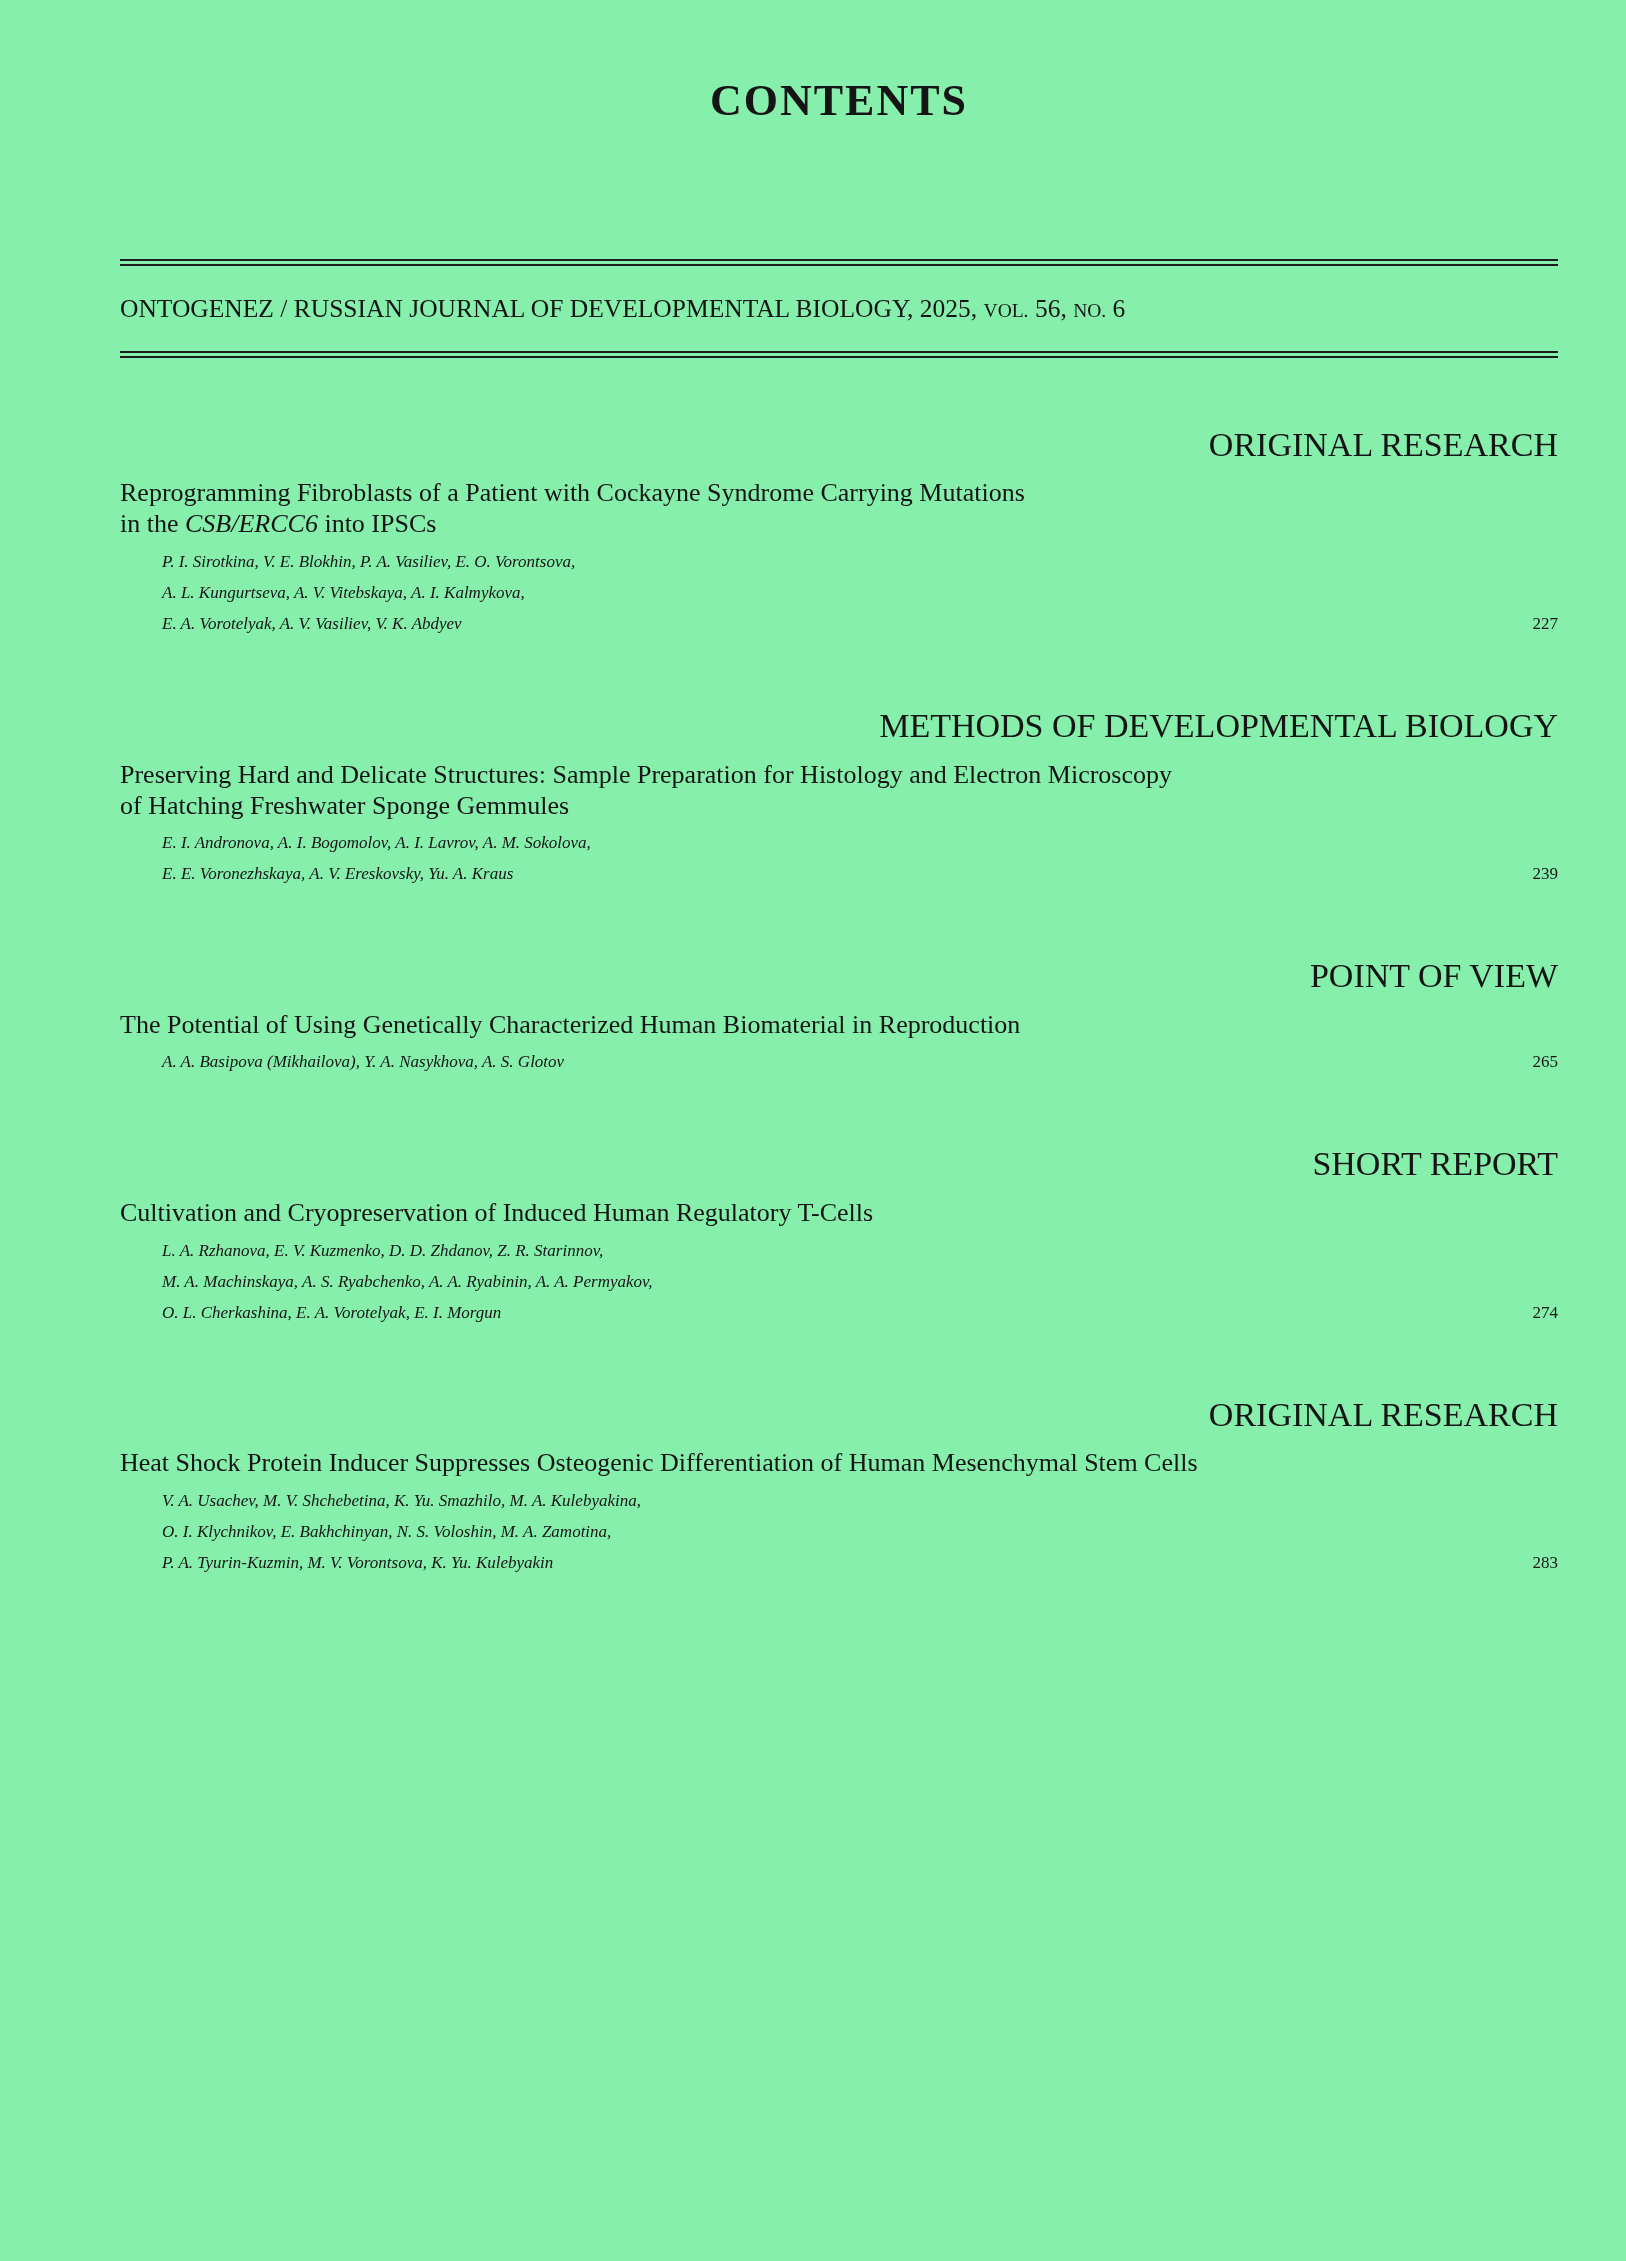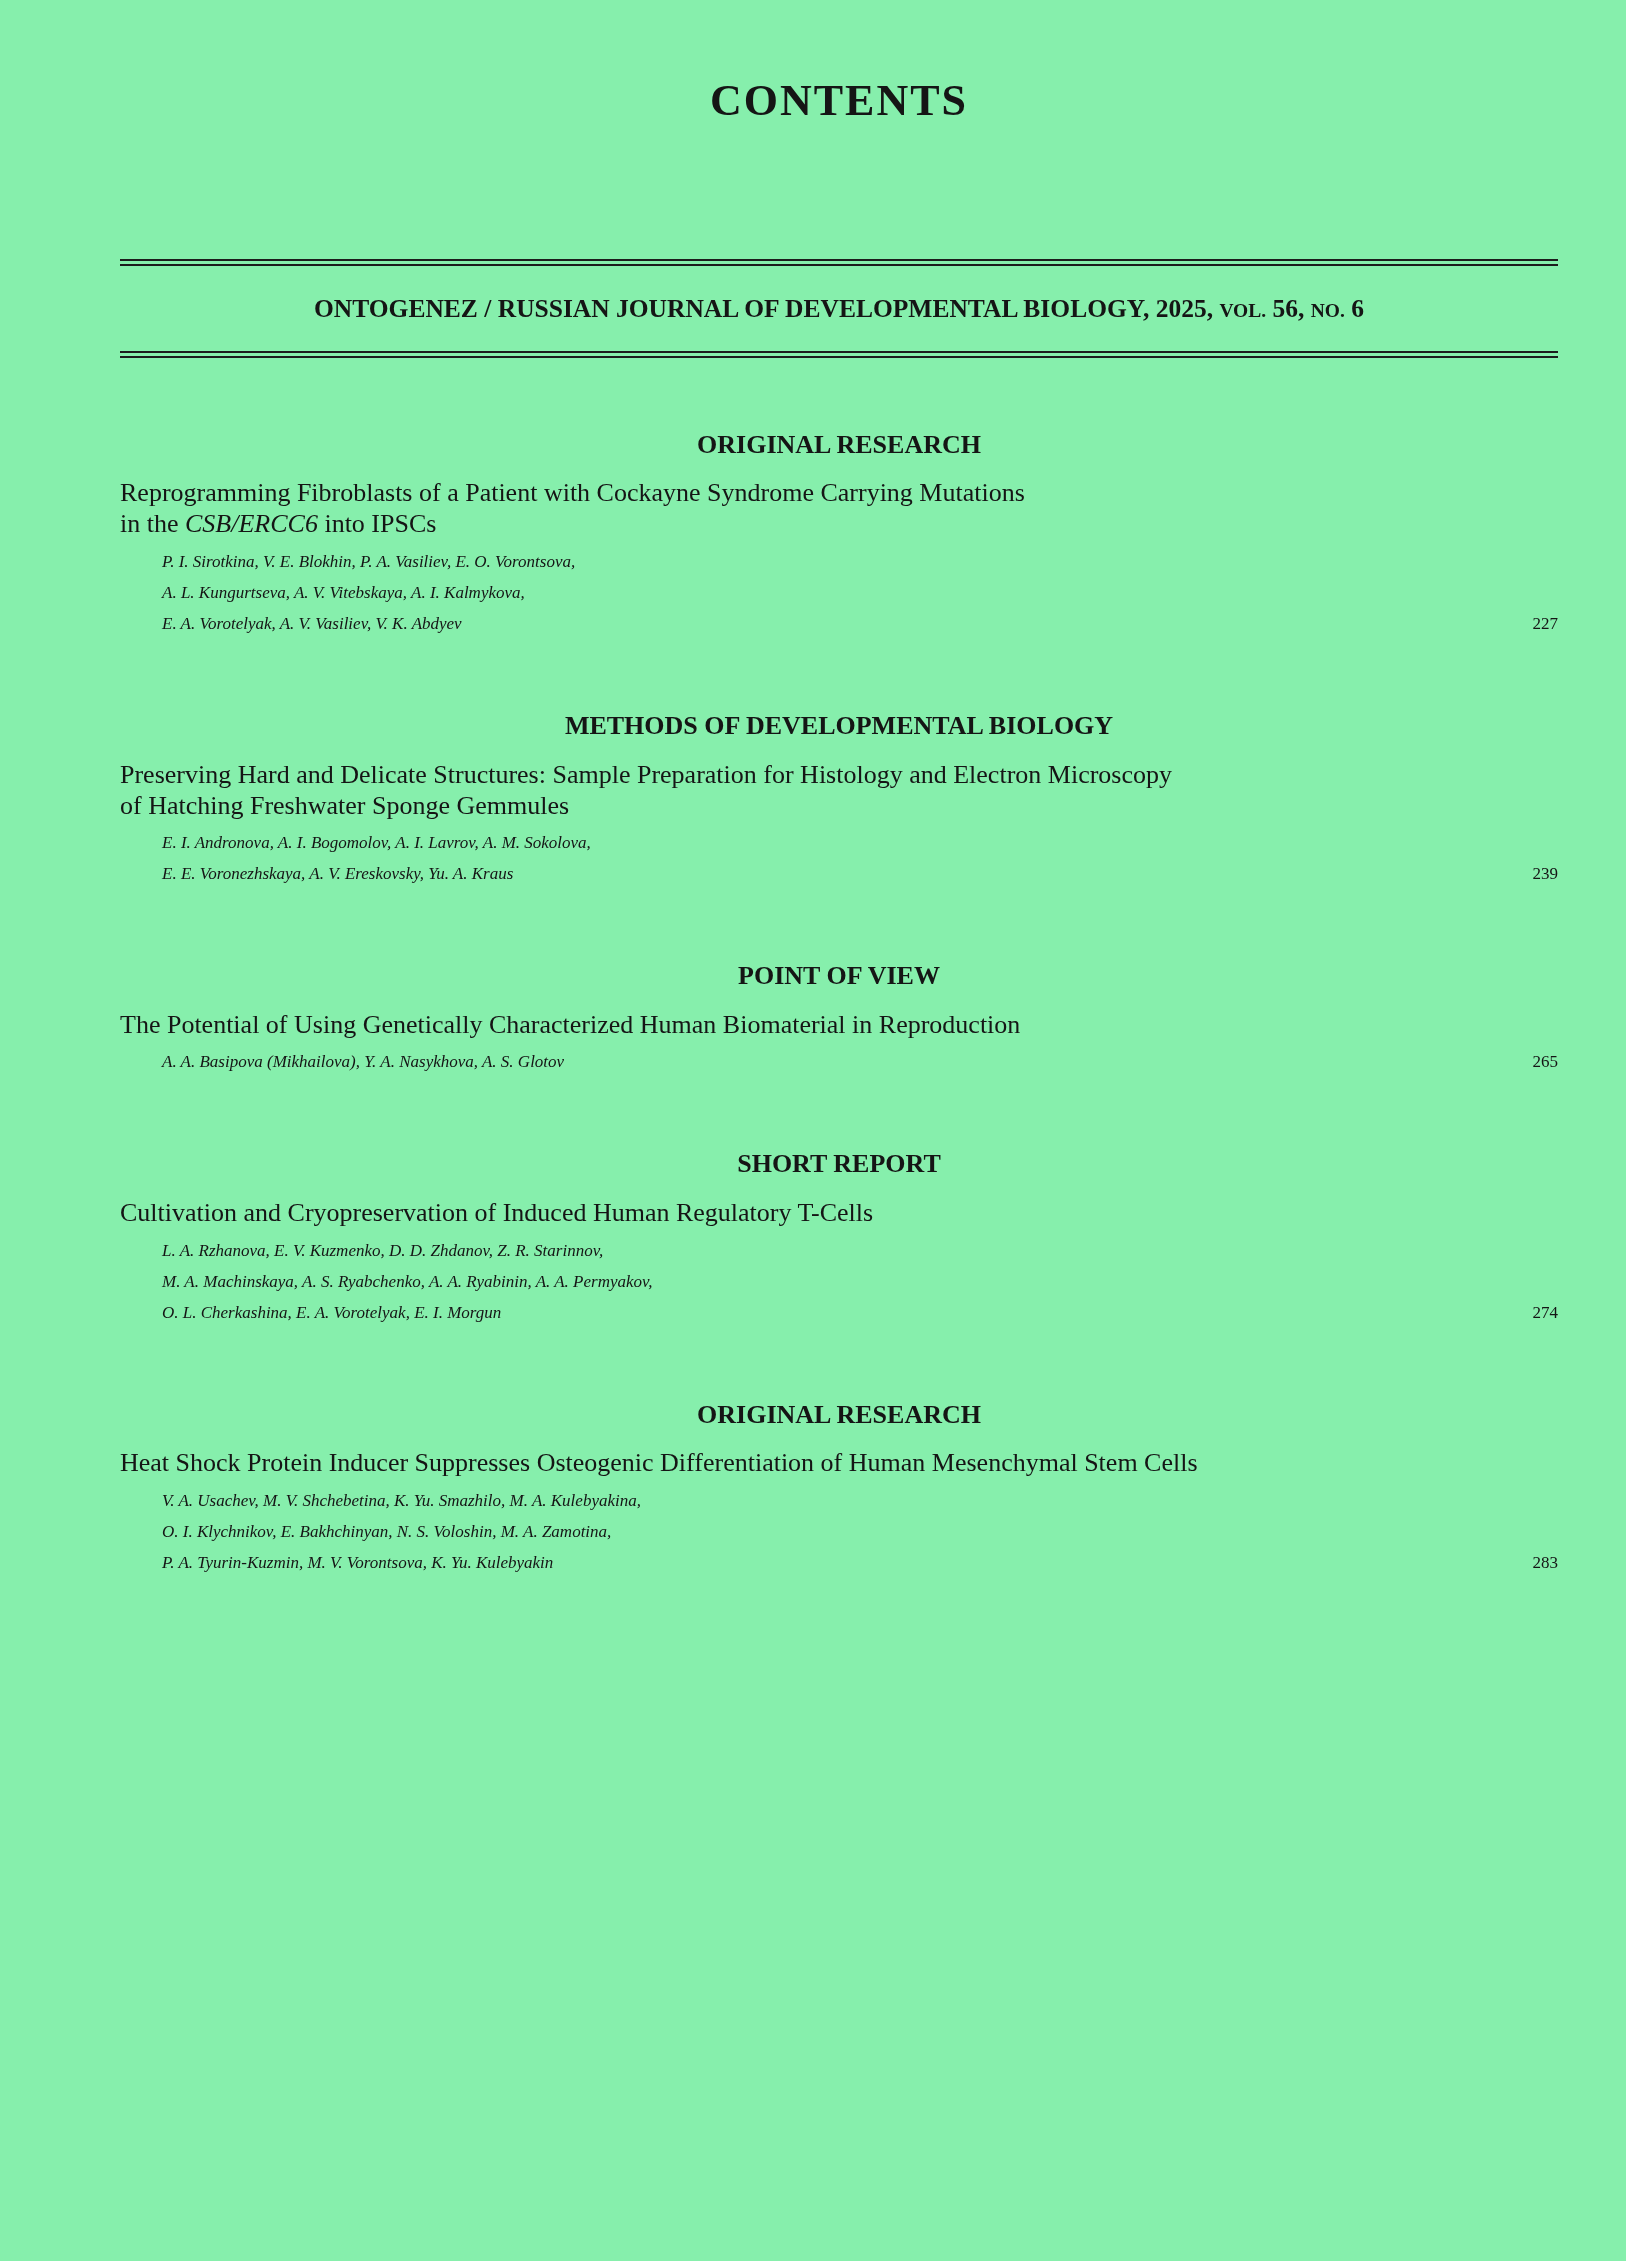--- a/index.html
+++ b/index.html
@@ -22,31 +22,30 @@
     line-height: 51px;
     margin: 0;
   }
   .rule {
     height: 6.7px;
     border-top: 2px solid #1c1c1c;
     border-bottom: 2px solid #1c1c1c;
   }
   .rule-top { margin-top: 133px; }
   .journal-line {
-    font-weight: bold;
+    font-weight: normal;
     font-size: 25.5px;
     line-height: 30px;
     padding: 28px 0 25.5px 0;
-    text-align: center;
   }
   .smallcaps { font-size: 19.5px; }
   .section-heading {
-    text-align: center;
-    font-weight: bold;
-    font-size: 26px;
+    text-align: right;
+    font-weight: normal;
+    font-size: 34px;
     line-height: 31px;
     margin: 71px 0 17.5px 0;
   }
   .article + .article { margin-top: 34px; }
   .article-title {
     font-size: 26px;
     line-height: 31px;
   }
   .italic { font-style: italic; }
   .authors {

